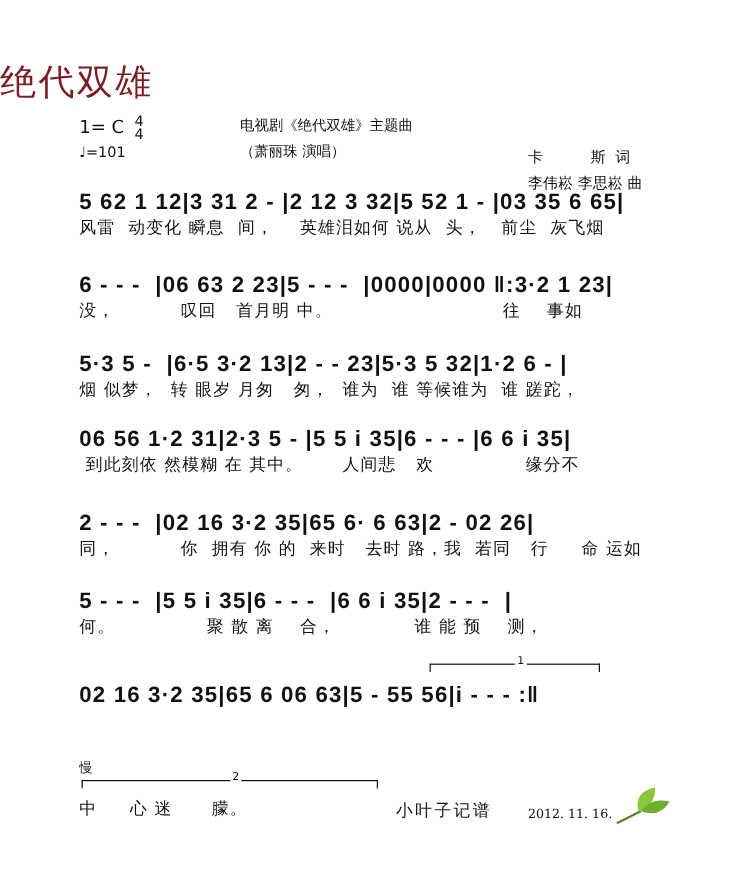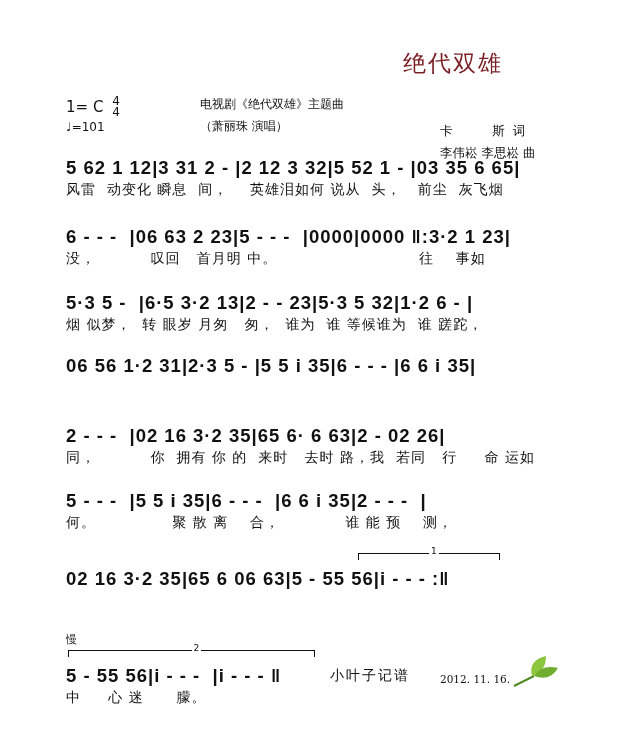--- a/index.html
+++ b/index.html
@@ -1,19 +1,19 @@
 <!DOCTYPE html>
 <html><head>
 <meta charset="utf-8">
 <style>
   html, body { margin:0; padding:0; background:#fff; }
   body { width:627px; height:739px; position:relative; overflow:hidden;
          font-family:"DejaVu Sans", sans-serif; color:#111; }
-  .title { position:absolute; top:48px; left:0; width:503px; text-align:right;
-           font-family:"DejaVu Serif", serif; font-size:23px; color:#7a1f24; letter-spacing:2px; }
+  .title { position:absolute; top:48px; left:0; width:503px; text-align:left;
+           font-family:"DejaVu Serif", serif; font-size:30px; color:#7a1f24; letter-spacing:2px; }
   .key { position:absolute; left:66px; top:96px; font-size:15px; }
   .key .frac { display:inline-block; vertical-align:middle; text-align:center; font-size:12px; line-height:11px; margin-left:4px; }
   .tempo { position:absolute; left:66px; top:120px; font-size:12px; }
   .subtitle { position:absolute; left:200px; width:220px; text-align:left; font-size:12px; }
   .credits { position:absolute; left:440px; font-size:12.5px;margin-top:24px; }
   .row { position:absolute; left:66px; width:500px; }
   .notes { font-family:"Liberation Sans", sans-serif; font-weight:bold; font-size:18.5px;
            white-space:pre; letter-spacing:1px; height:24px; }
   .lyrics { font-size:14px; white-space:pre; margin-top:0; letter-spacing:1px; }
   .tempo-mark { position:absolute; left:66px; top:632px; font-size:11px; }
@@ -50,20 +50,21 @@
 <div class="row" style="top:226px">
   <div class="notes">6 - - -  |06 63 2 23|5 - - -  |0000|0000 ‖:3·2 1 23|</div>
   <div class="lyrics">没，          叹回   首月明 中。                          往    事如</div>
 </div>
 <div class="row" style="top:292px">
   <div class="notes">5·3 5 -  |6·5 3·2 13|2 - - 23|5·3 5 32|1·2 6 - |</div>
   <div class="lyrics">烟 似梦，  转 眼岁 月匆   匆，  谁为  谁 等候谁为  谁 蹉跎，</div>
 </div>
 <div class="row" style="top:355px">
   <div class="notes">06 56 1·2 31|2·3 5 - |5 5 i 35|6 - - - |6 6 i 35|</div>
+  <div class="lyrics"> 到此刻依 然模糊 在 其中。      人间悲   欢              缘分不</div>
 </div>
 <div class="row" style="top:425px">
   <div class="notes">2 - - -  |02 16 3·2 35|65 6· 6 63|2 - 02 26|</div>
   <div class="lyrics">同，          你  拥有 你 的  来时   去时 路，我  若同   行     命 运如</div>
 </div>
 <div class="row" style="top:490px">
   <div class="notes">5 - - -  |5 5 i 35|6 - - -  |6 6 i 35|2 - - -  |</div>
   <div class="lyrics">何。              聚 散 离    合，            谁 能 预    测，</div>
 </div>
 
@@ -72,21 +73,20 @@
 </div>
 <div class="row" style="top:568px">
   <div class="notes">02 16 3·2 35|65 6 06 63|5 - 55 56|i - - - :‖</div>
 </div>
 
 <div class="tempo-mark">慢</div>
 <div class="volta" style="left:68px; top:650px; width:245px">
   <span>2</span>
 </div>
 <div class="row" style="top:665px; width:260px">
-  <div class="notes">5 - 55 56|i - - -  |i - - - ‖</div>
   <div class="lyrics">中     心 迷      朦。</div>
 </div>
 
 <div class="sig">小叶子记谱</div>
 <div class="date">2012. 11. 16.</div>
 <div class="leaf">
   <svg width="48" height="36" viewBox="0 0 48 36">
     <path d="M2 32 Q14 26 22 22" stroke="#4f8a25" stroke-width="2" fill="none"></path>
     <path d="M20 22 Q16 6 34 2 Q34 18 20 22Z" fill="#8cc63f"></path>
     <path d="M22 22 Q30 10 46 14 Q38 28 22 22Z" fill="#6fae2e"></path>

